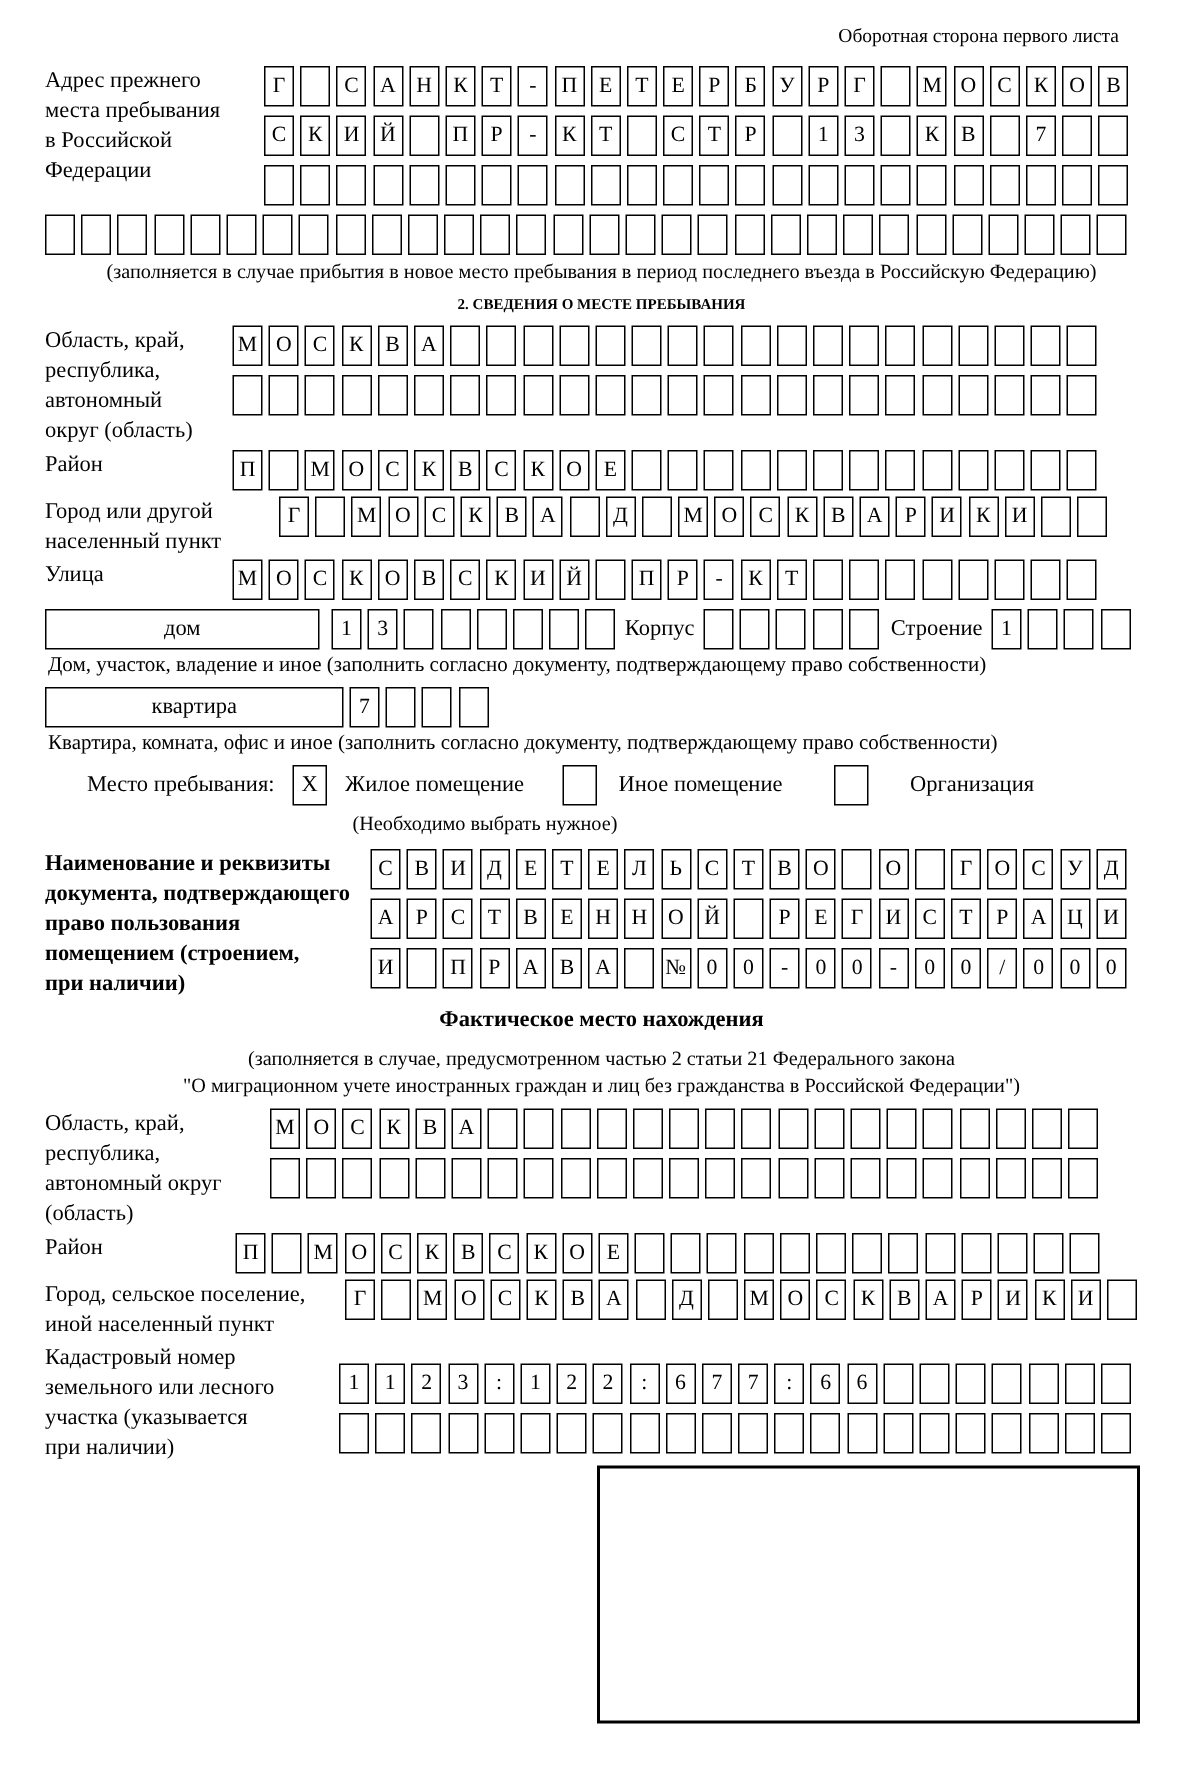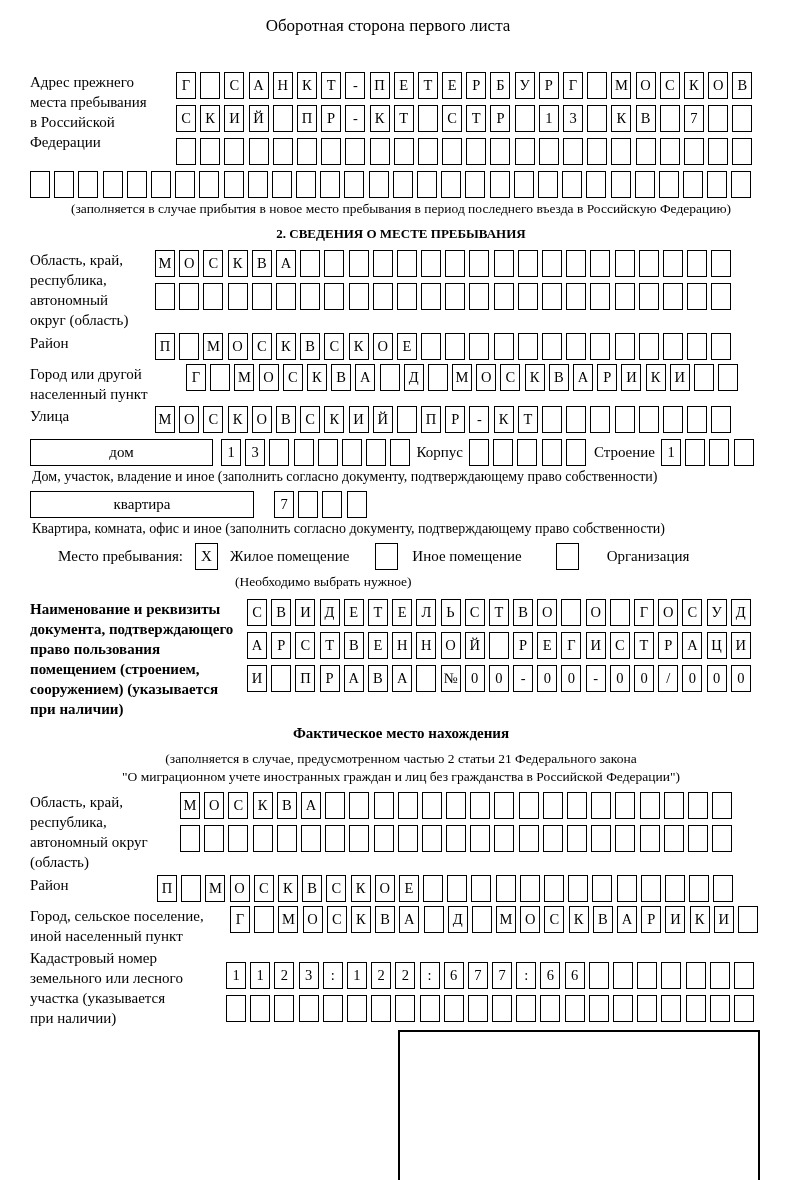--- a/index.html
+++ b/index.html
@@ -1,26 +1,26 @@
 <!DOCTYPE html>
 <html><head>
 <meta charset="utf-8">
 <style>
   html,body{margin:0;padding:0;background:#fff;}
   body{width:800px;height:1180px;overflow:hidden;font-family:"Liberation Serif",serif;color:#000;}
   .page{padding:16px 28px 0 30px;}
-  .hdr{text-align:center;font-size:17px;padding-right:26px;margin-bottom:36px;}
+  .hdr{text-align:right;font-size:13px;padding-right:26px;margin-bottom:12px;}
   .frow{display:flex;align-items:flex-start;}
   .lblcol{font-size:15px;line-height:20px;flex-shrink:0;}
   .boxcol{display:flex;flex-direction:column;gap:6px;}
   .brow{display:flex;flex-wrap:nowrap;}
   .cell{box-sizing:border-box;width:20px;height:27px;border:1.8px solid #000;margin-right:4.2px;display:flex;align-items:center;justify-content:center;font-size:14.5px;flex-shrink:0;font-family:"Liberation Serif",serif;}
   .note{font-size:13.5px;line-height:18px;}
   .center{text-align:center;}
-  .sect-title{font-size:13px;font-weight:bold;text-align:center;}
+  .sect-title{font-size:10px;font-weight:bold;text-align:center;}
   .wide-box{box-sizing:border-box;border:1.8px solid #000;height:27px;display:flex;align-items:center;justify-content:center;font-size:15px;flex-shrink:0;}
   .chk{box-sizing:border-box;width:23px;height:27px;border:1.8px solid #000;display:inline-flex;align-items:center;justify-content:center;font-size:15px;flex-shrink:0;}
   .cap{font-size:14px;margin:3px 0 6px 2px;}
   .inl-lbl{font-size:15px;line-height:27px;white-space:nowrap;margin-left:28px;}
   .stamp{box-sizing:border-box;width:362px;height:172px;border:2px solid #000;margin-left:368px;margin-top:2px;}
 </style>
 </head>
 <body>
 
 <div class="page">
@@ -330,21 +330,21 @@
     <div class="brow">
         <span class="cell">1</span>
         <span class="cell"></span>
         <span class="cell"></span>
         <span class="cell"></span>
       </div>
   </div>
   <div class="cap">Дом, участок, владение и иное (заполнить согласно документу, подтверждающему право собственности)</div>
 
   <div class="frow" style="align-items:center;">
-    <div class="wide-box" style="width:224px;margin-right:20px;">квартира</div>
+    <div class="wide-box" style="width:199px;margin-right:4px;">квартира</div>
     <div class="brow">
         <span class="cell">7</span>
         <span class="cell"></span>
         <span class="cell"></span>
         <span class="cell"></span>
       </div>
   </div>
   <div class="cap">Квартира, комната, офис и иное (заполнить согласно документу, подтверждающему право собственности)</div>
 
   <div class="frow" style="align-items:center;">
@@ -357,21 +357,20 @@
     <span class="inl-lbl" style="margin-left:28px;">Организация</span>
   </div>
   <div class="note" style="margin:3px 0 8px 205px;">(Необходимо выбрать нужное)</div>
 
   <div class="frow">
     <div class="lblcol" style="width:217px;font-weight:bold;">
       <div>Наименование и реквизиты</div>
       <div>документа, подтверждающего</div>
       <div>право пользования</div>
       <div>помещением (строением,</div>
-      <div>сооружением) (указывается</div>
       <div>при наличии)</div>
     </div>
     <div class="boxcol">
       <div class="brow">
           <span class="cell">С</span>
           <span class="cell">В</span>
           <span class="cell">И</span>
           <span class="cell">Д</span>
           <span class="cell">Е</span>
           <span class="cell">Т</span>

